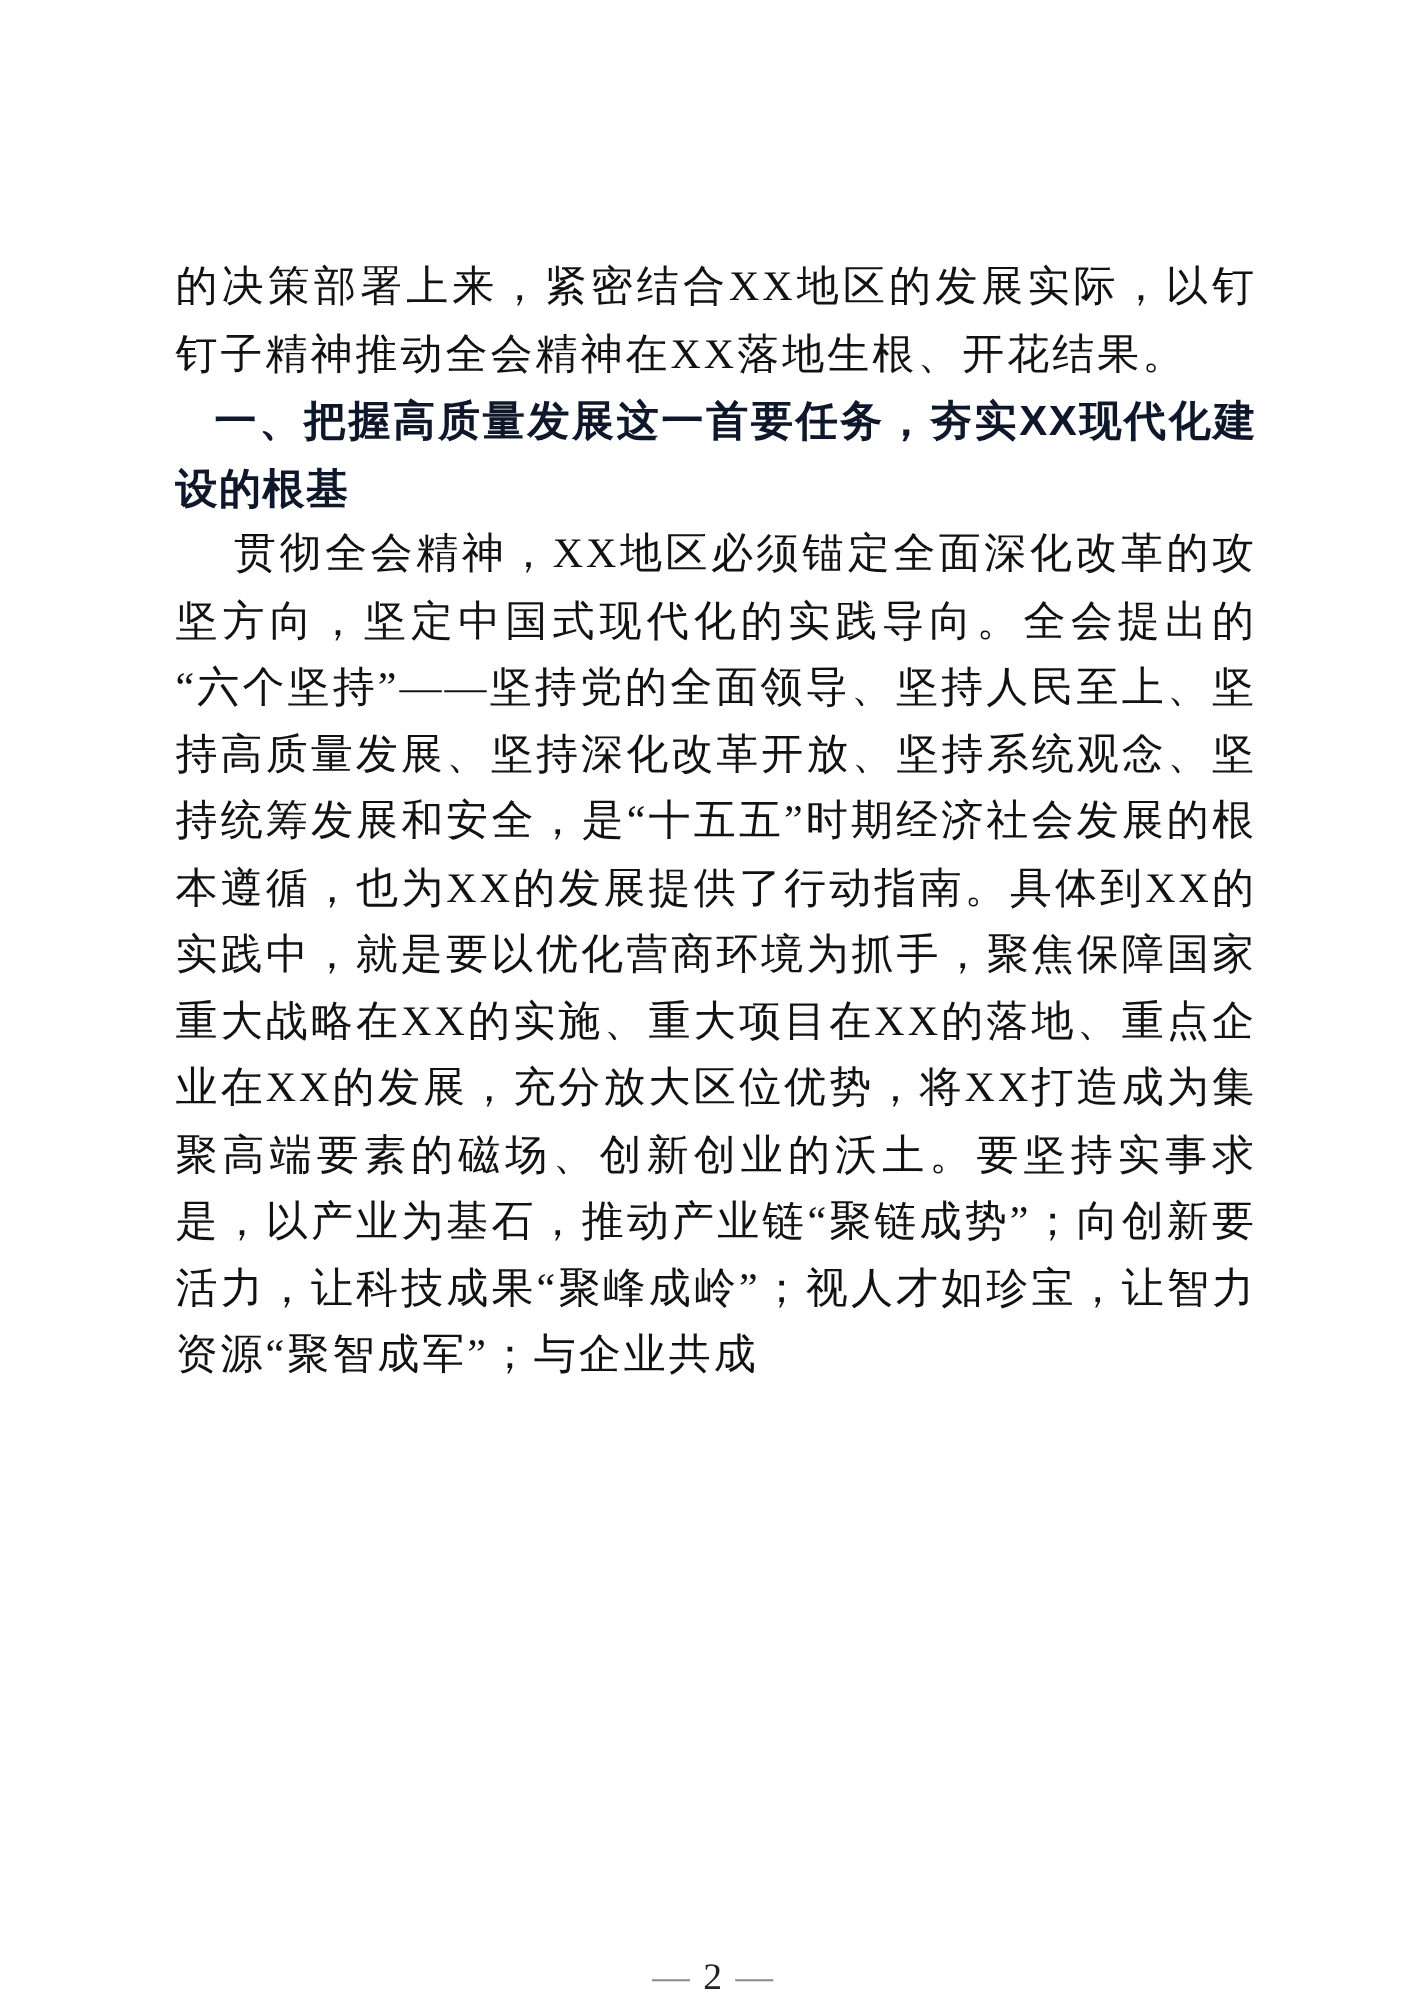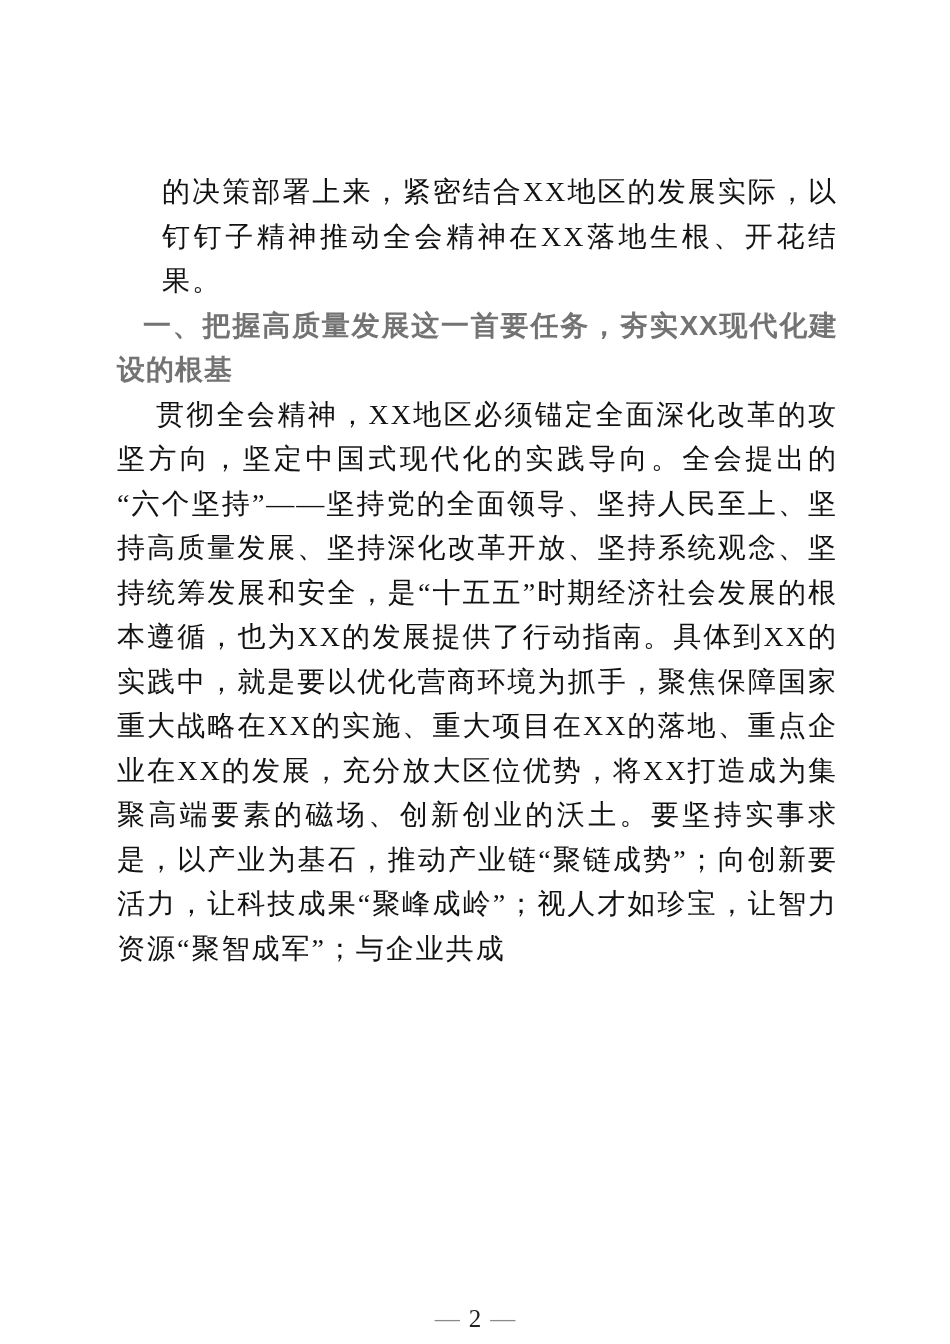--- a/index.html
+++ b/index.html
@@ -26,31 +26,30 @@
     text-align: justify;
     text-justify: inter-ideograph;
     letter-spacing: 2px;
   }
   .content p {
     margin: 0;
     text-indent: 39px;
   }
   .content p.no-indent {
     text-indent: 0;
-    margin-left: 45px;
   }
   .section-heading {
     margin: 0;
     font-family: "Liberation Sans", "DejaVu Sans", sans-serif;
     font-weight: 700;
     font-size: 28px;
     line-height: 44.5px;
     letter-spacing: 1px;
     text-indent: 26px;
-    color: #737373;
+    color: #0f172a;
     text-align: justify;
     text-justify: inter-ideograph;
   }
   .footer {
     position: absolute;
     left: 0;
     right: 0;
     top: 1305px;
     text-align: center;
     font-family: "Liberation Serif", "DejaVu Serif", serif;

